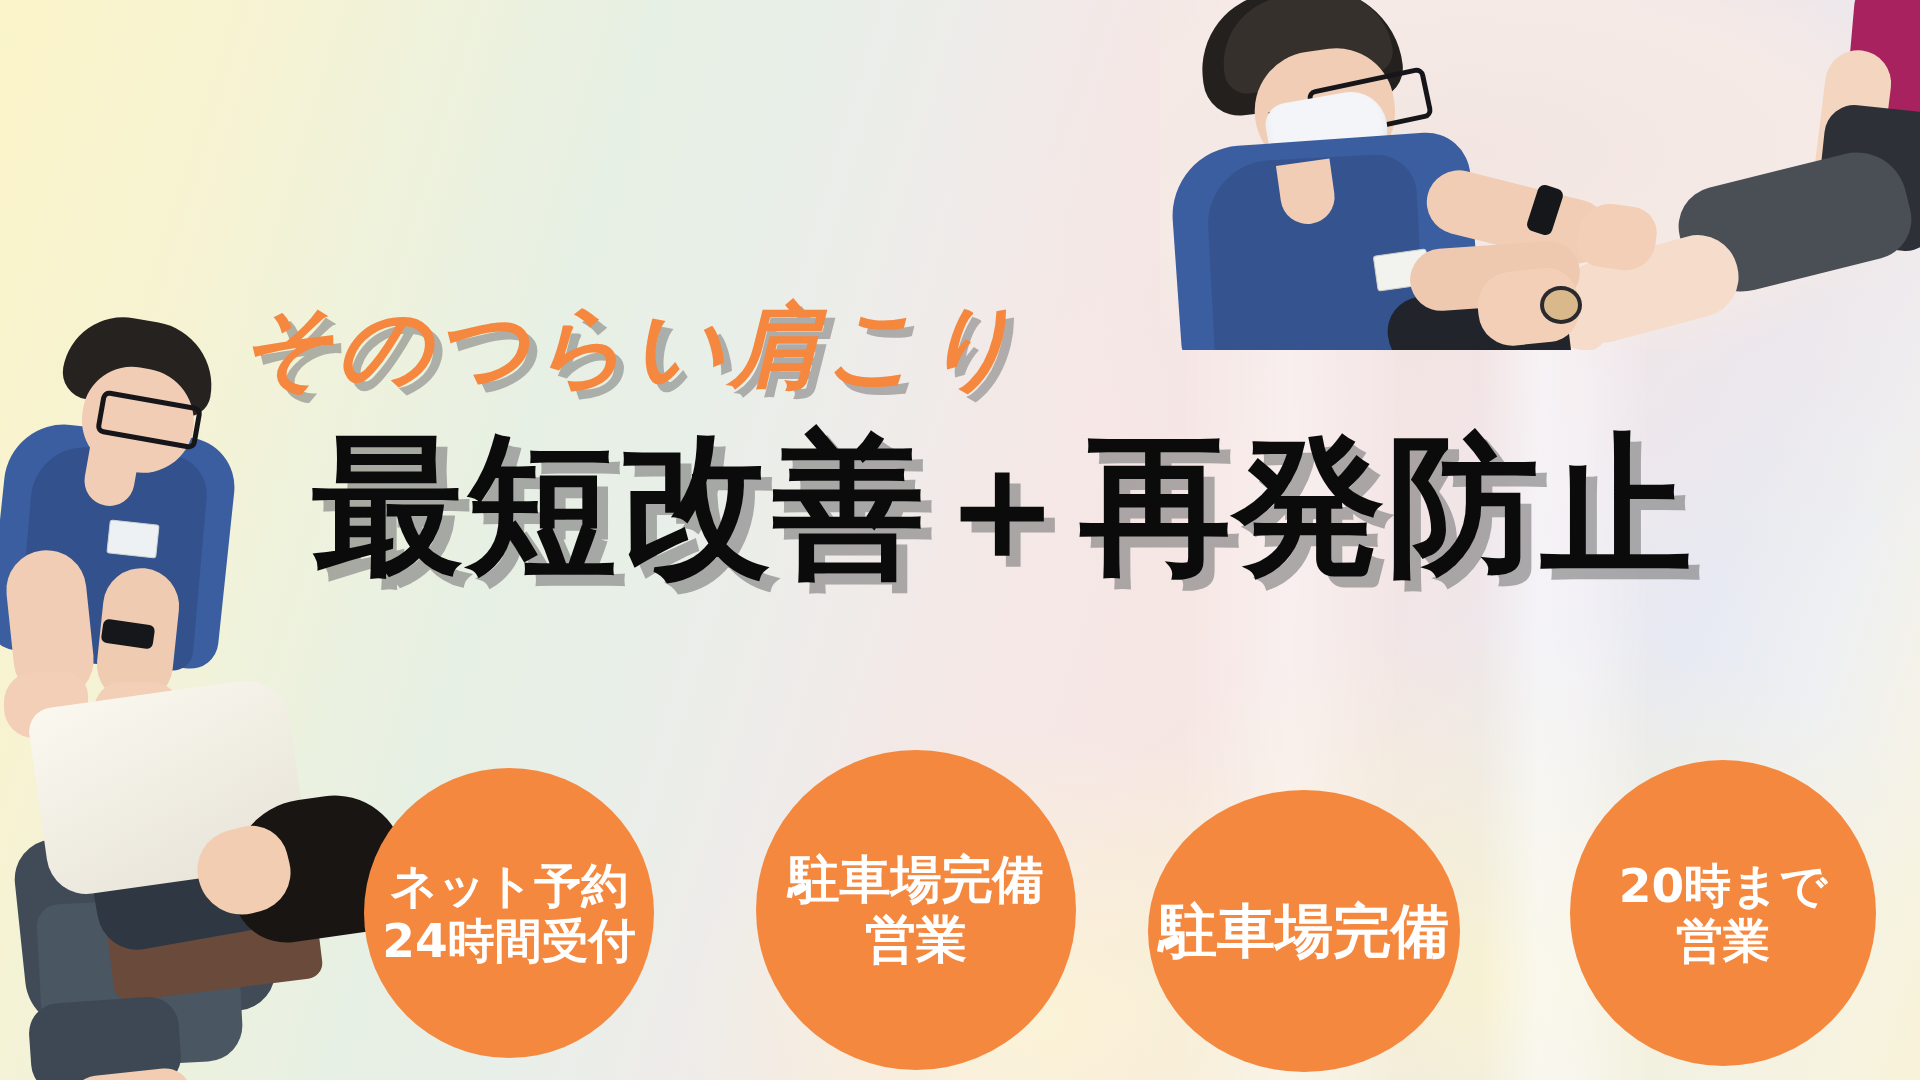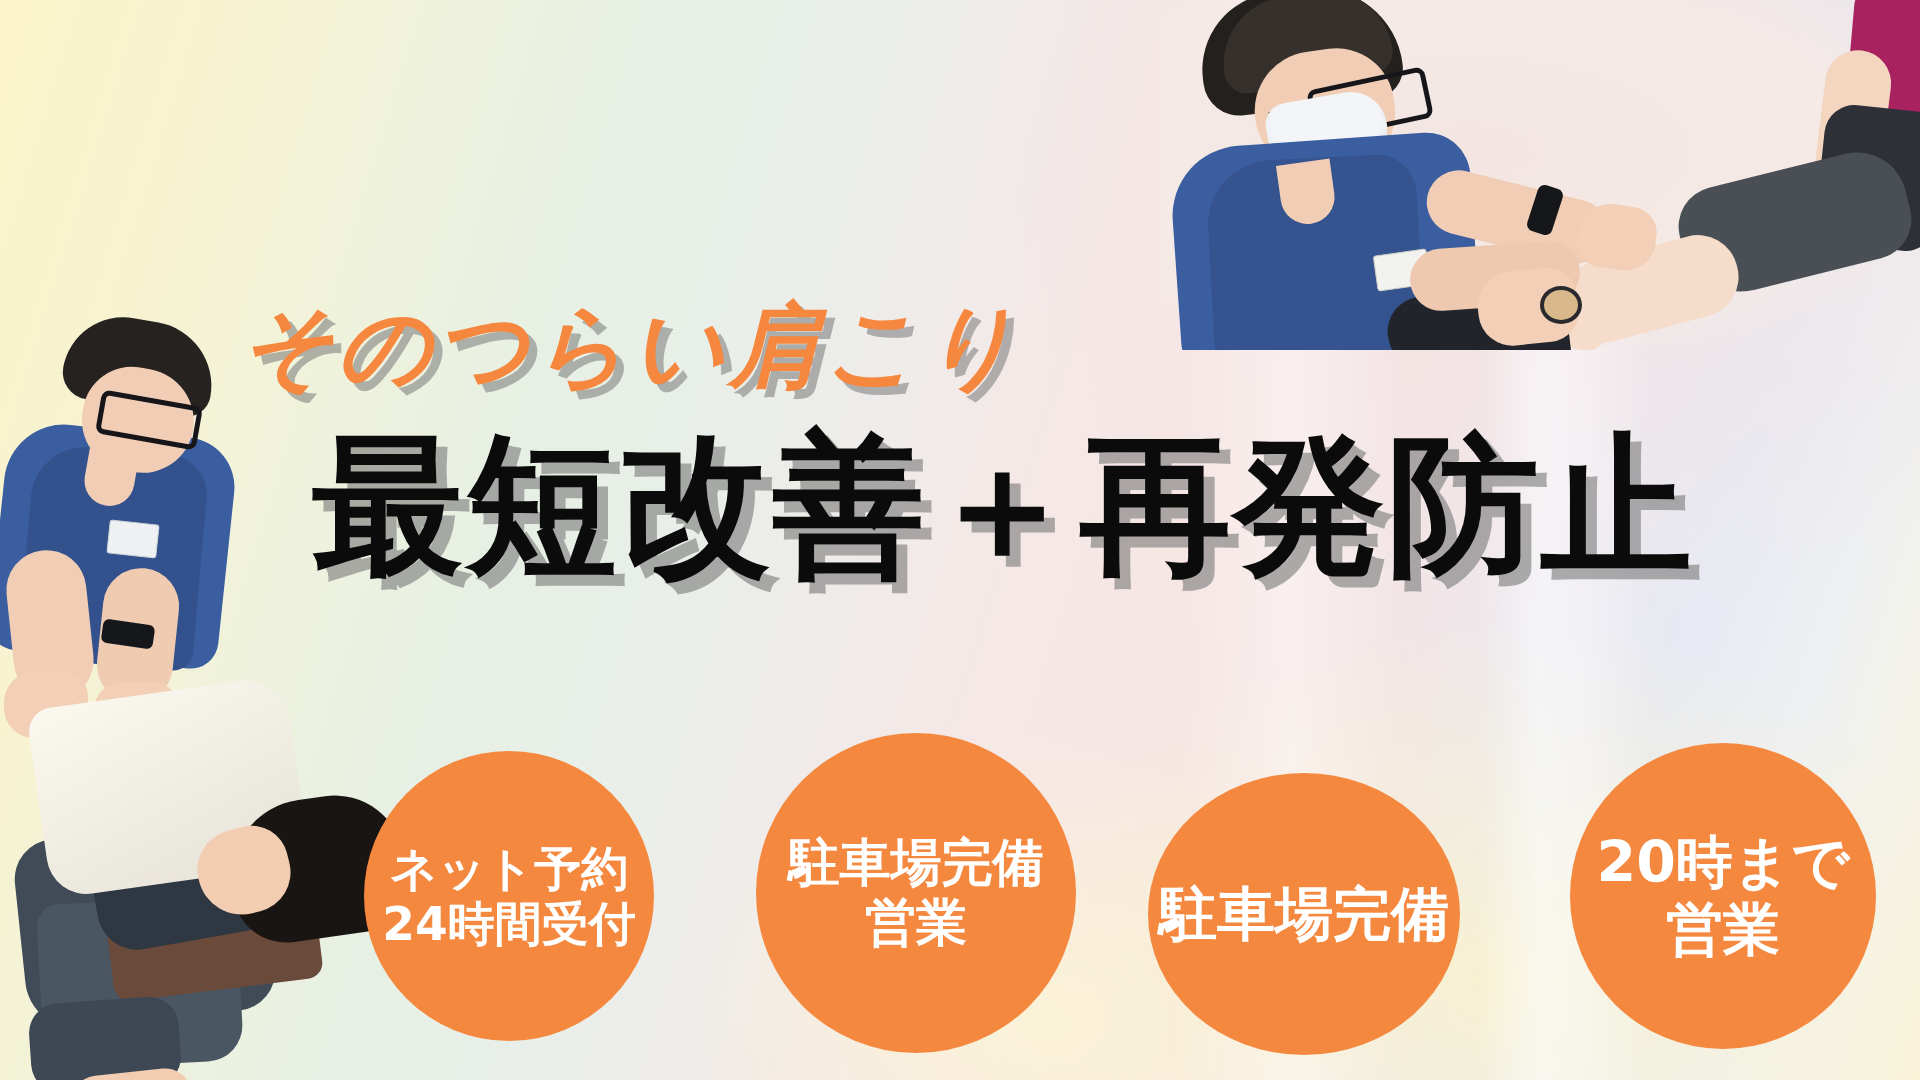--- a/index.html
+++ b/index.html
@@ -114,33 +114,33 @@
     color:#0b0b0b;
     font-weight:700;
     font-size:152px;line-height:1;
     letter-spacing:.01em;
     text-shadow:11px 11px 0 rgba(125,125,125,.62);
     white-space:nowrap;
     margin-left:44px;
   }
 
   
-  #badges{position:absolute;left:0;top:733px;width:1920px;height:330px;}
+  #badges{position:absolute;left:0;top:750px;width:1920px;height:330px;}
   .badge{
     position:absolute;border-radius:50%;
     background:#f5883f;
     display:flex;align-items:center;justify-content:center;
     text-align:center;color:#ffffff;font-weight:700;
     line-height:1.18;
   }
   .badge .txt{white-space:pre-line;}
   #badge-1{left:364px;top:18px;width:290px;height:290px;font-size:47px;}
   #badge-2{left:756px;top:0px;width:320px;height:320px;font-size:51px;}
   #badge-3{left:1148px;top:40px;width:312px;height:282px;font-size:58px;}
-  #badge-4{left:1570px;top:10px;width:306px;height:306px;font-size:57px;}
+  #badge-4{left:1570px;top:10px;width:306px;height:306px;font-size:47px;}
 </style>
 </head>
 <body>
 
 <div id="banner">
 
   <div class="haze" id="haze1"></div>
   <div class="haze" id="haze2"></div>
 
   <div class="photo" id="photo-treatment">

